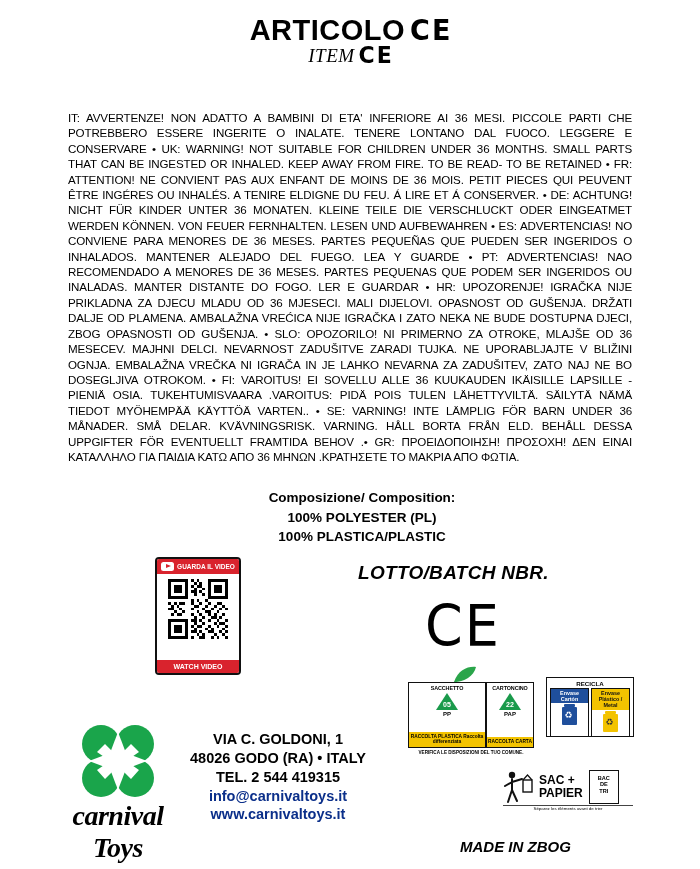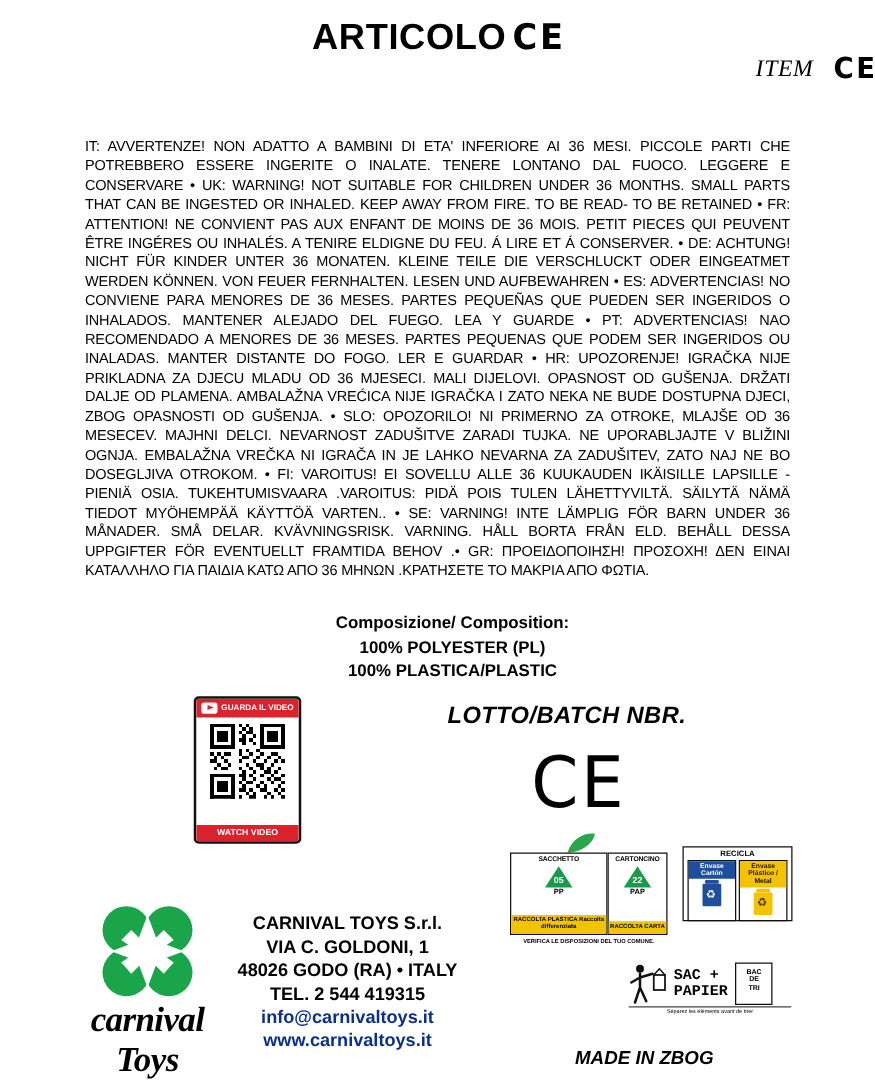--- a/index.html
+++ b/index.html
@@ -28,22 +28,22 @@
     gap: 5px;
   }
   .articolo {
     font-size: 29px;
     font-weight: bold;
     letter-spacing: 0.5px;
   }
   .header-row2 {
     display: flex;
     align-items: center;
-    justify-content: flex-end;
-    gap: 16px;
+    justify-content: center;
+    gap: 4px;
     margin-top: -2px;
   }
   .item-word {
     font-size: 19px;
     font-style: italic;
     font-family: "Liberation Serif", serif;
     letter-spacing: 0.5px;
   }
 
   
@@ -307,21 +307,21 @@
     gap: 6px;
   }
   .sac-man {
     width: 30px; height: 34px;
     position: relative;
   }
   .sac-txt {
     font-size: 12px;
     font-weight: bold;
     line-height: 1.05;
-    font-family: Liberation Mono, monospace;
+    font-family: Liberation Sans, sans-serif;
   }
   .bacbox {
     width: 30px; height: 34px;
     border: 1.2px solid #111;
     box-sizing: border-box;
     font-size: 5.6px;
     font-weight: bold;
     text-align: center;
     line-height: 1.15;
     padding-top: 4px;
@@ -612,21 +612,20 @@
       <circle cx="56" cy="56" r="19"></circle>
     </g>
     <path d="M39 10 L50 39 L39 68 L28 39 Z" fill="#fff"></path>
     <path d="M10 39 L39 28 L68 39 L39 50 Z" fill="#fff"></path>
     <path d="M26 22 L39 35 L52 22 L60 30 L47 39 L60 48 L52 57 L39 44 L26 57 L18 48 L31 39 L18 30 Z" fill="#fff"></path>
   </svg>
   <div class="clover-brand">carnival Toys</div>
 </div>
 
 <div class="address">
-  <div>CARNIVAL TOYS S.r.l.</div>
   <div>VIA C. GOLDONI, 1</div>
   <div>48026 GODO (RA) • ITALY</div>
   <div>TEL. 2 544 419315</div>
   <div class="web">info@carnivaltoys.it</div>
   <div class="web">www.carnivaltoys.it</div>
 </div>
 
 <div class="made-in">MADE IN ZBOG</div>
 
 </body></html>

